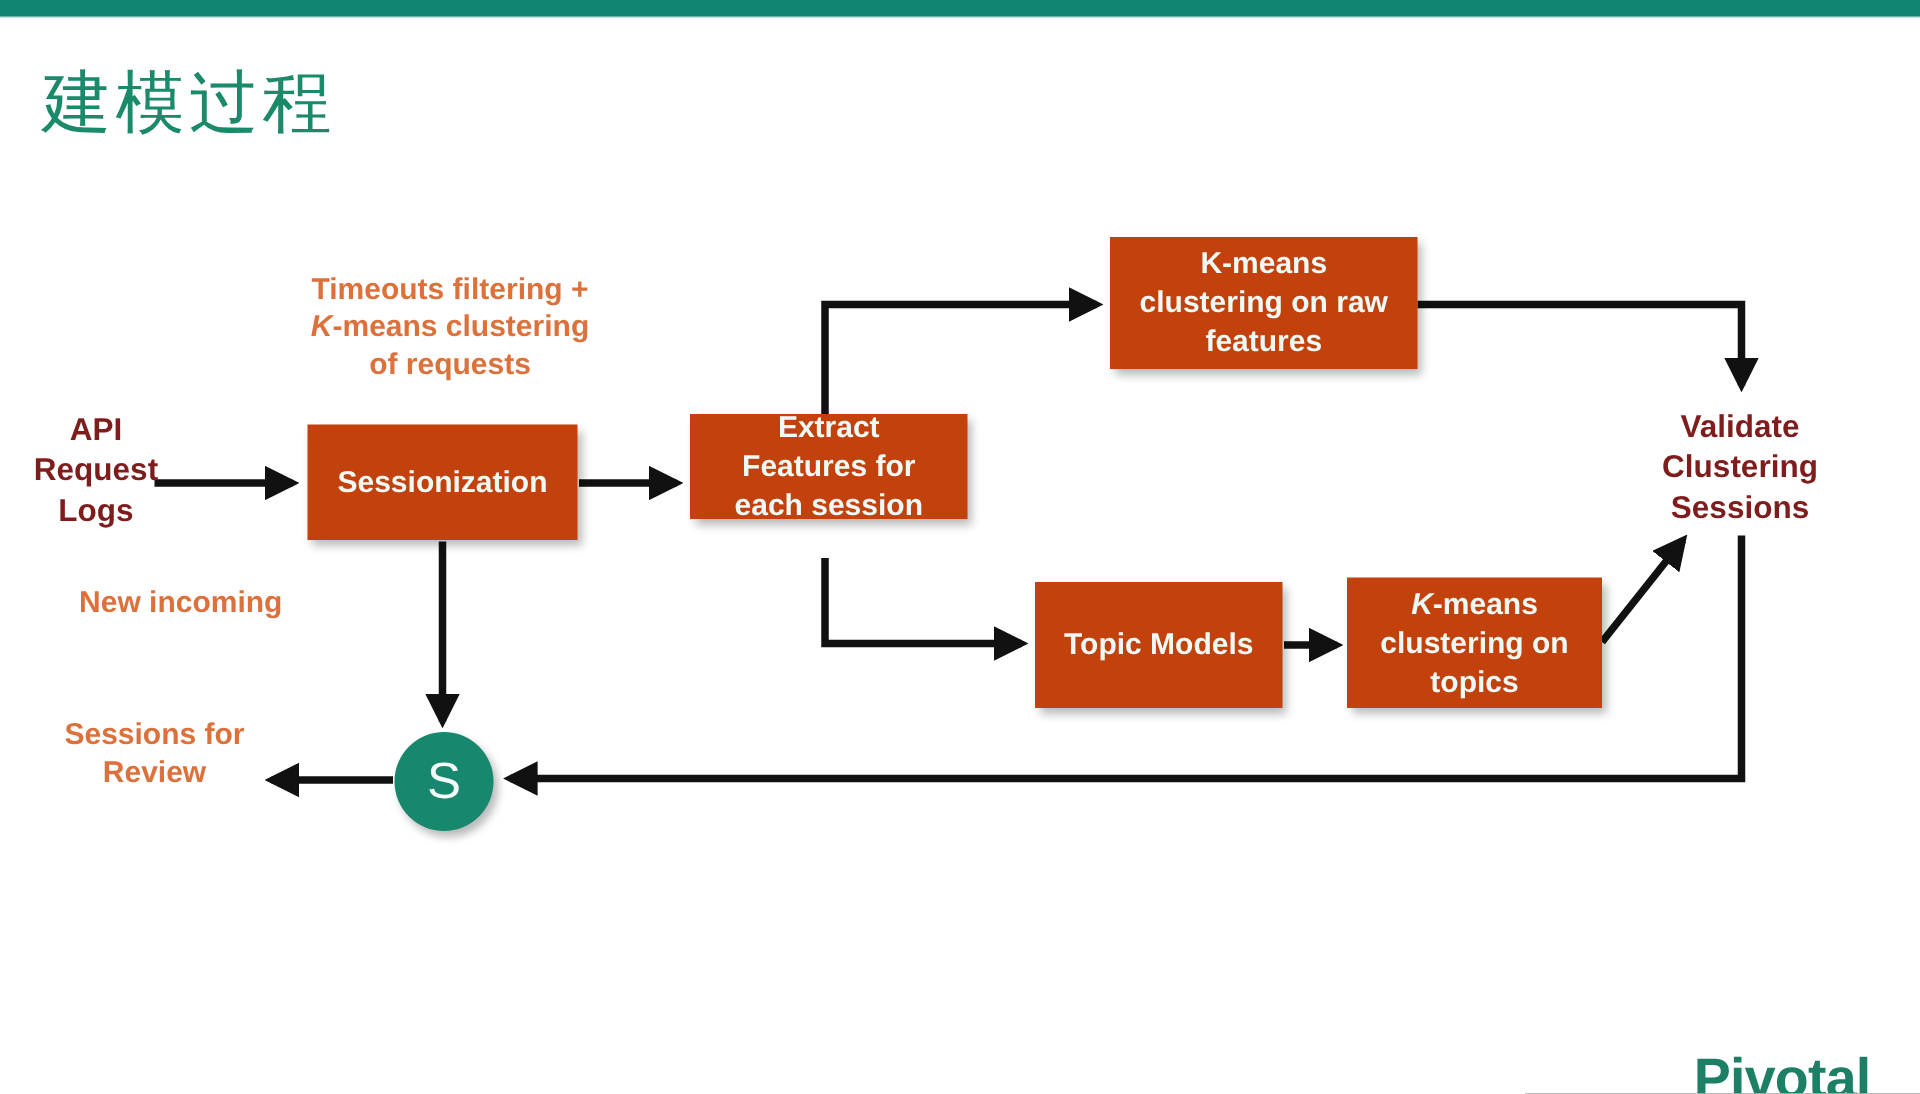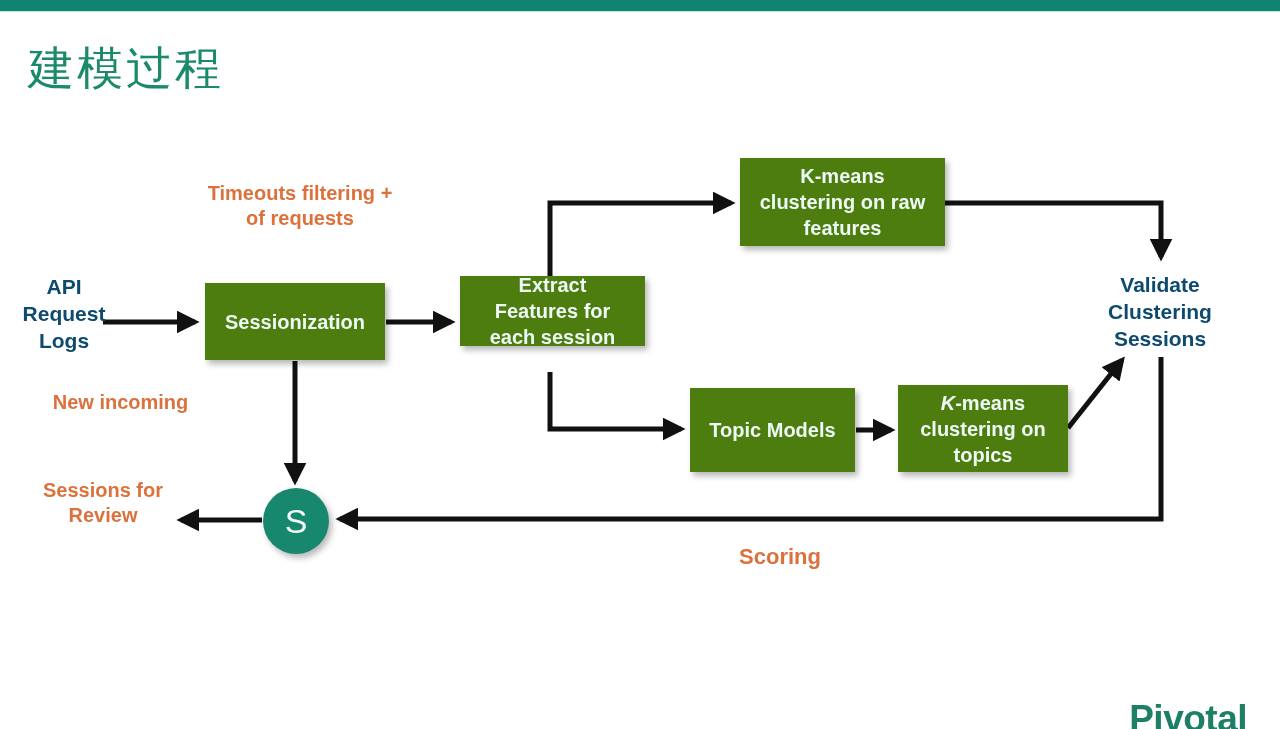--- a/index.html
+++ b/index.html
@@ -11,33 +11,33 @@
     position:absolute;left:0;top:0;width:1280px;height:11px;
     background:#0e8471;border-bottom:1px solid #bfe9e0;
   }
   .title{
     position:absolute;left:28px;top:38px;margin:0;
     font-family:"DejaVu Serif",serif;font-weight:400;
     font-size:46px;color:#1b8a6a;letter-spacing:3px;
   }
   .arrows{position:absolute;left:0;top:0;}
   .box{
-    position:absolute;background:#4d7c0f;color:#eefaf6;
+    position:absolute;background:#c2410c;color:#eefaf6;
     display:flex;flex-direction:column;align-items:center;justify-content:center;
     font-weight:bold;font-size:20px;line-height:26px;text-align:center;
     box-shadow:3px 4px 6px rgba(0,0,0,0.28);
   }
   .circle{
     position:absolute;background:#17876d;color:#f2fbf8;border-radius:50%;
     display:flex;align-items:center;justify-content:center;
     font-size:34px;font-weight:400;
     box-shadow:3px 4px 6px rgba(0,0,0,0.28);
   }
   .lbl{position:absolute;text-align:center;font-weight:bold;}
-  .lbl-ink{color:#0c4a6e;font-size:21px;line-height:27px;}
+  .lbl-ink{color:#7f1d1d;font-size:21px;line-height:27px;}
   .lbl-orange{color:#dc713c;font-size:20px;line-height:25px;}
   .scoring{font-size:22px;}
   .logo{
     position:absolute;right:26px;top:682px;color:#1c7f66;
     font-size:37px;font-weight:bold;letter-spacing:-0.5px;
     display:flex;align-items:flex-end;margin-top:16px;
   }
   .logo .tm-dot{
     width:5px;height:5px;border-radius:50%;background:#1c7f66;
     display:inline-block;margin-left:2px;margin-bottom:2px;
@@ -80,33 +80,33 @@
   </div>
 
   <div class="lbl lbl-ink" style="left:1080px;top:271px;width:160px;">
     <div>Validate</div>
     <div>Clustering</div>
     <div>Sessions</div>
   </div>
 
   <div class="lbl lbl-orange" style="left:180px;top:181px;width:240px;">
     <div>Timeouts filtering +</div>
+    <div><span class="it">K</span><span>-means clustering</span></div>
     <div>of requests</div>
   </div>
 
   <div class="lbl lbl-orange" style="left:23px;top:390px;width:195px;">
     <div>New incoming</div>
   </div>
 
   <div class="lbl lbl-orange" style="left:23px;top:478px;width:160px;">
     <div>Sessions for</div>
     <div>Review</div>
   </div>
 
-  <div class="lbl lbl-orange scoring" style="left:680px;top:544px;width:200px;">Scoring</div>
 
   <div class="box" style="left:205px;top:283px;width:180px;height:77px;">
     <div>Sessionization</div>
   </div>
 
   <div class="box" style="left:460px;top:276px;width:185px;height:70px;">
     <div>Extract</div>
     <div>Features for</div>
     <div>each session</div>
   </div>

